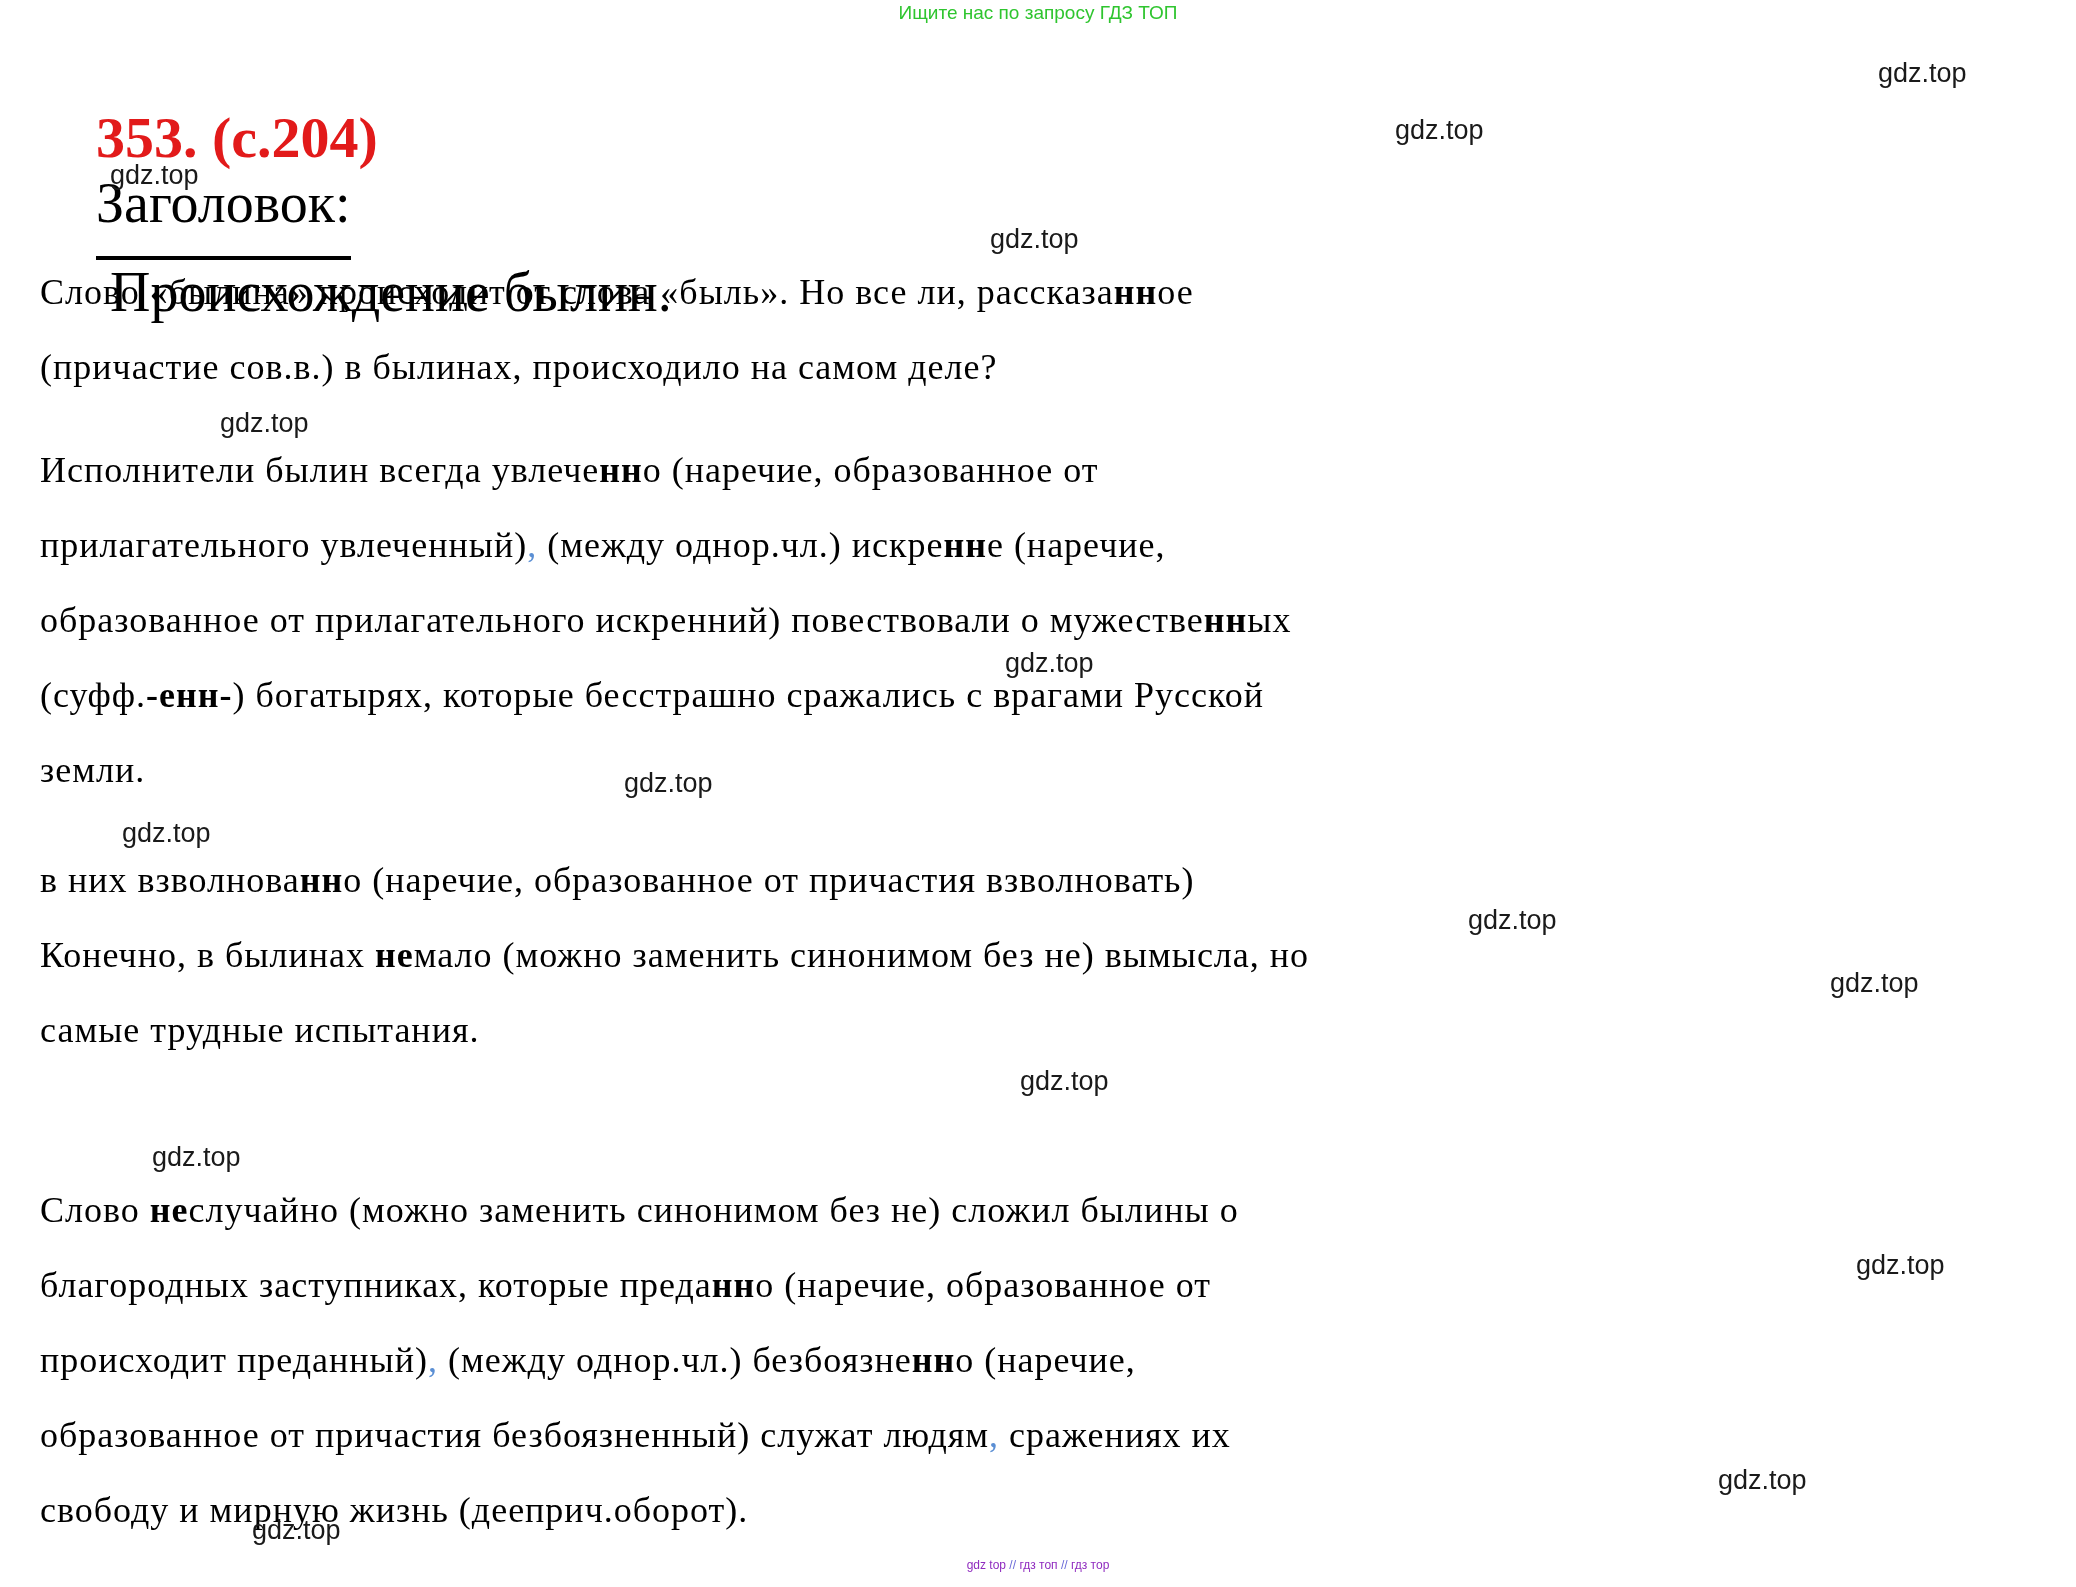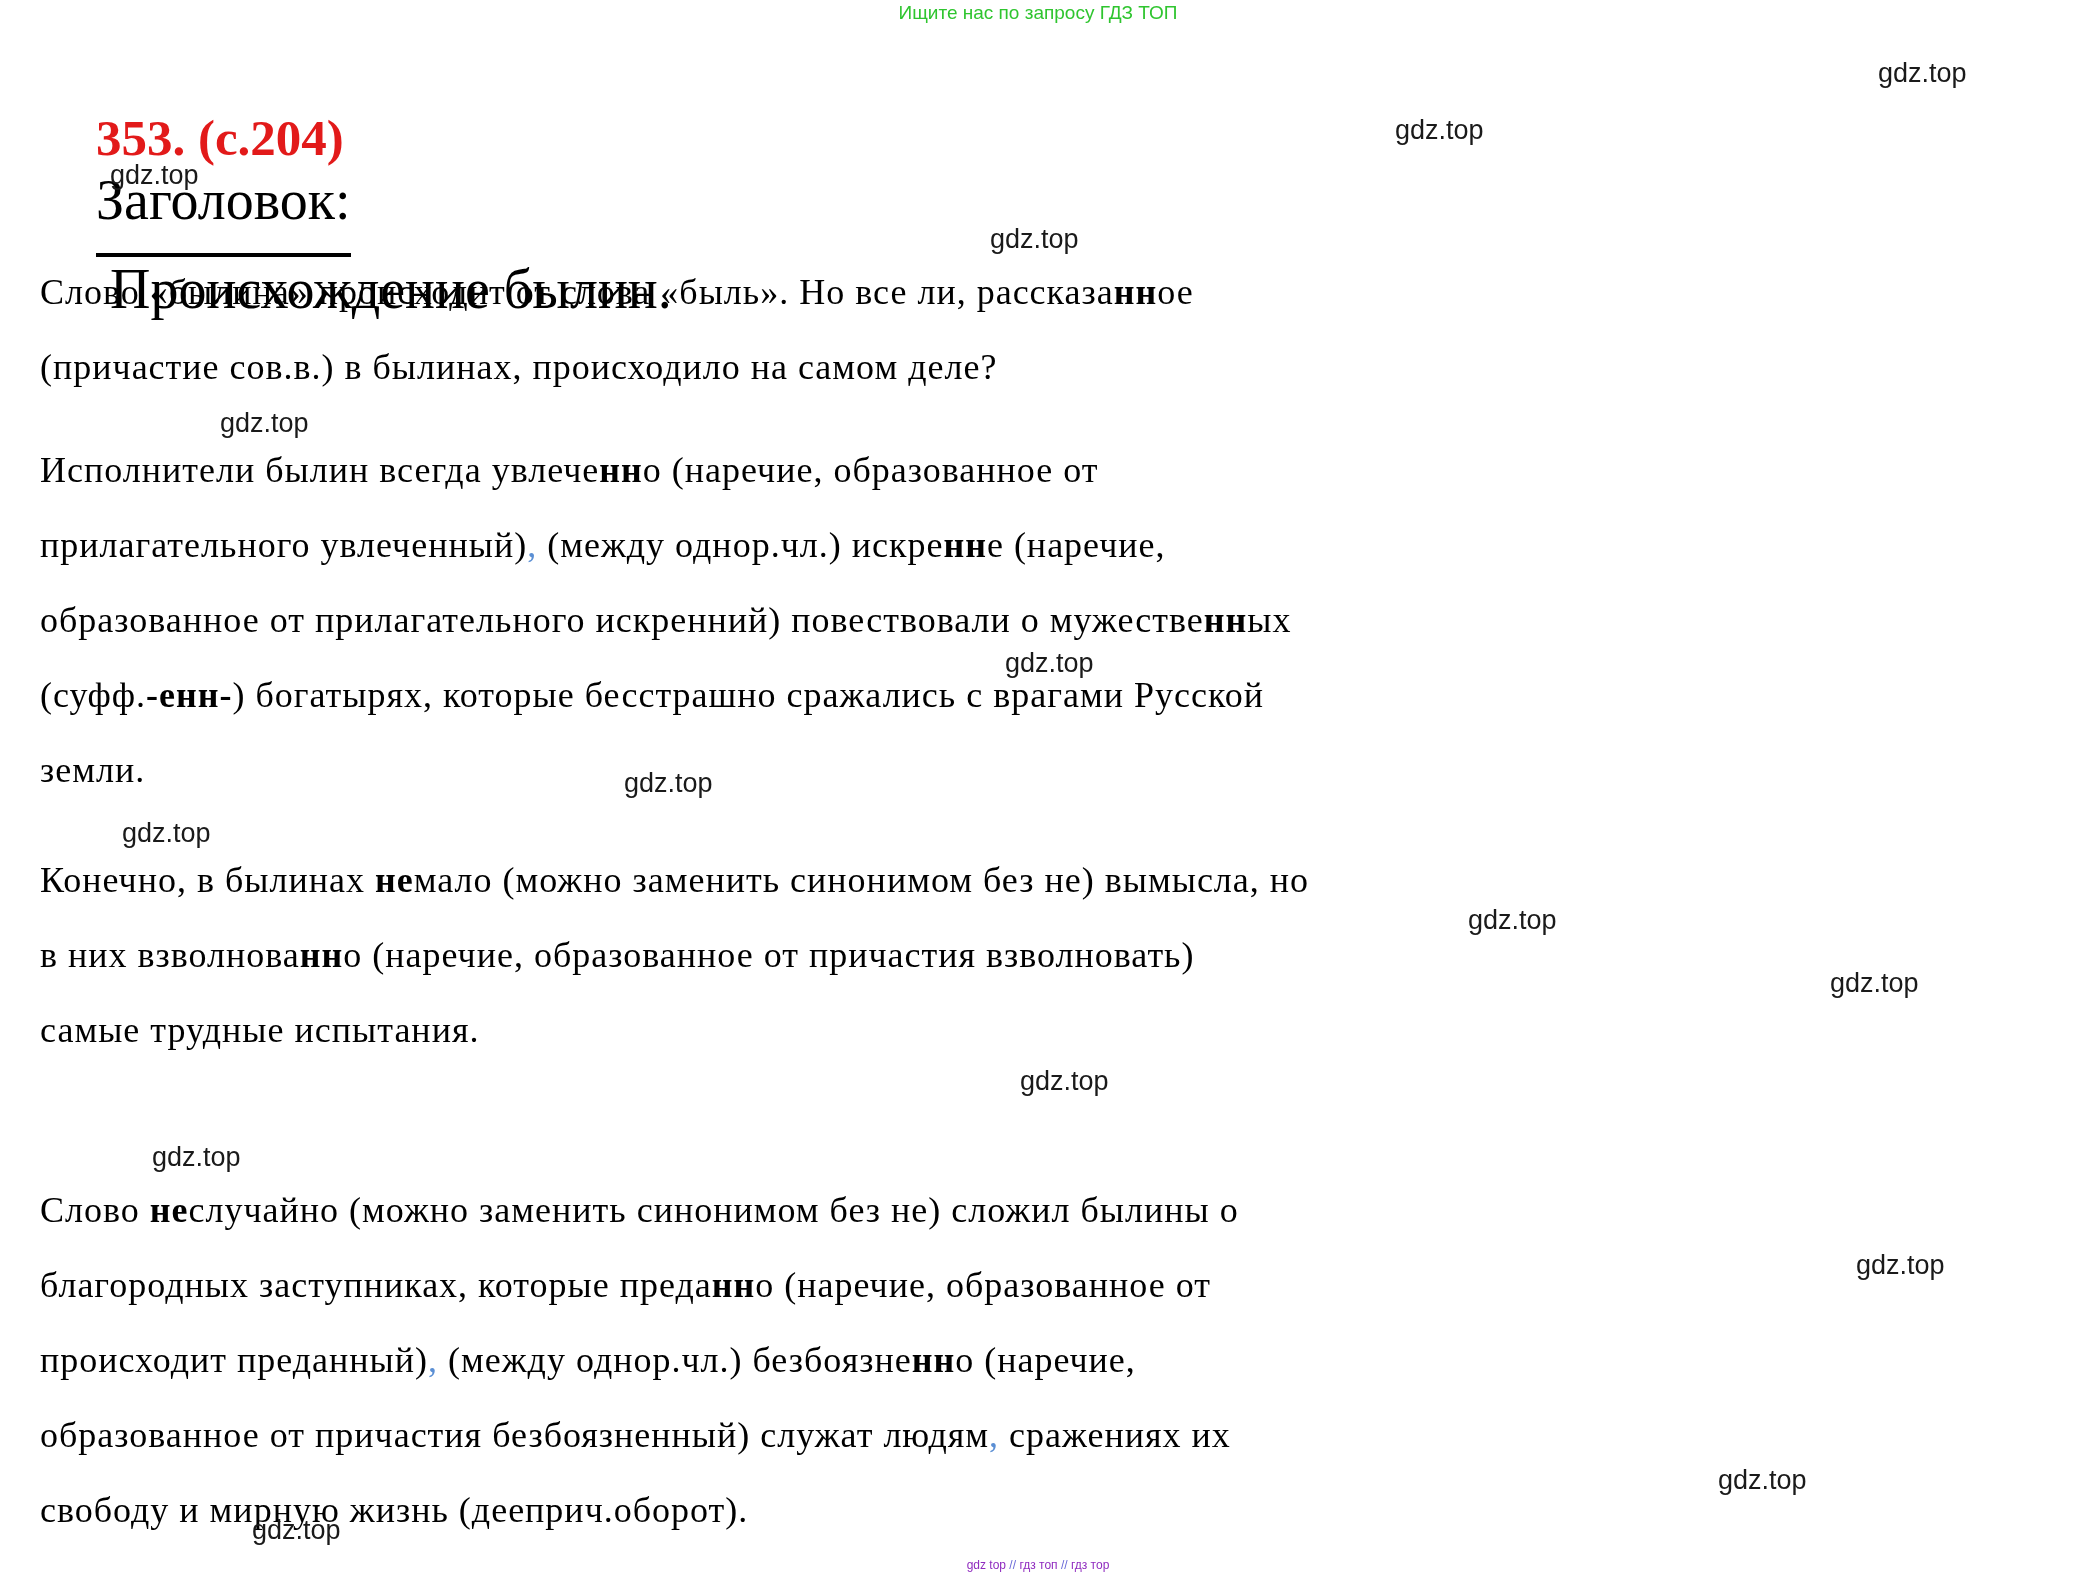--- a/index.html
+++ b/index.html
@@ -29,21 +29,21 @@
     white-space:pre;
   }
   .title-line{
     position:absolute;top:40px;left:40px;
     font-size:56px;
     white-space:pre;
   }
   .title-num{
     font-weight:bold;
     color:var(--accent_red);
-    font-size:51px;
+    font-size:58px;
     margin-right:16px;
   }
   .heading-label{
     display:inline-block;
     border-bottom:4px solid #000;
     padding-bottom:21px;
   }
   .para{
     position:absolute;left:40px;
     font-size:36px;
@@ -92,22 +92,22 @@
         <div class="line"><span>(причастие сов.в.) в былинах, происходило на самом деле?</span></div>
       </div>
       <div class="para p2">
         <div class="line"><span>Исполнители былин всегда увлече</span><span class="seg-b">нн</span><span>о (наречие, образованное от</span></div>
         <div class="line"><span>прилагательного увлеченный)</span><span class="seg-blue">,</span><span> (между однор.чл.) искре</span><span class="seg-b">нн</span><span>е (наречие,</span></div>
         <div class="line"><span>образованное от прилагательного искренний) повествовали о мужестве</span><span class="seg-b">нн</span><span>ых</span></div>
         <div class="line"><span>(суфф.</span><span class="seg-b">-енн-</span><span>) богатырях, которые бесстрашно сражались с врагами Русской</span></div>
         <div class="line"><span>земли.</span></div>
       </div>
       <div class="para p3">
+        <div class="line"><span>в них взволнова</span><span class="seg-b">нн</span><span>о (наречие, образованное от причастия взволновать)</span></div>
         <div class="line"><span>Конечно, в былинах </span><span class="seg-b">не</span><span>мало (можно заменить синонимом без не) вымысла, но</span></div>
-        <div class="line"><span>в них взволнова</span><span class="seg-b">нн</span><span>о (наречие, образованное от причастия взволновать)</span></div>
         <div class="line"><span>самые трудные испытания.</span></div>
       </div>
       <div class="para p4">
         <div class="line"><span>Слово </span><span class="seg-b">не</span><span>случайно (можно заменить синонимом без не) сложил былины о</span></div>
         <div class="line"><span>благородных заступниках, которые преда</span><span class="seg-b">нн</span><span>о (наречие, образованное от</span></div>
         <div class="line"><span>происходит преданный)</span><span class="seg-blue">,</span><span> (между однор.чл.) безбоязне</span><span class="seg-b">нн</span><span>о (наречие,</span></div>
         <div class="line"><span>образованное от причастия безбоязненный) служат людям</span><span class="seg-blue">,</span><span> сражениях их</span></div>
         <div class="line"><span>свободу и мирную жизнь (дееприч.оборот).</span></div>
       </div>
     </div>

